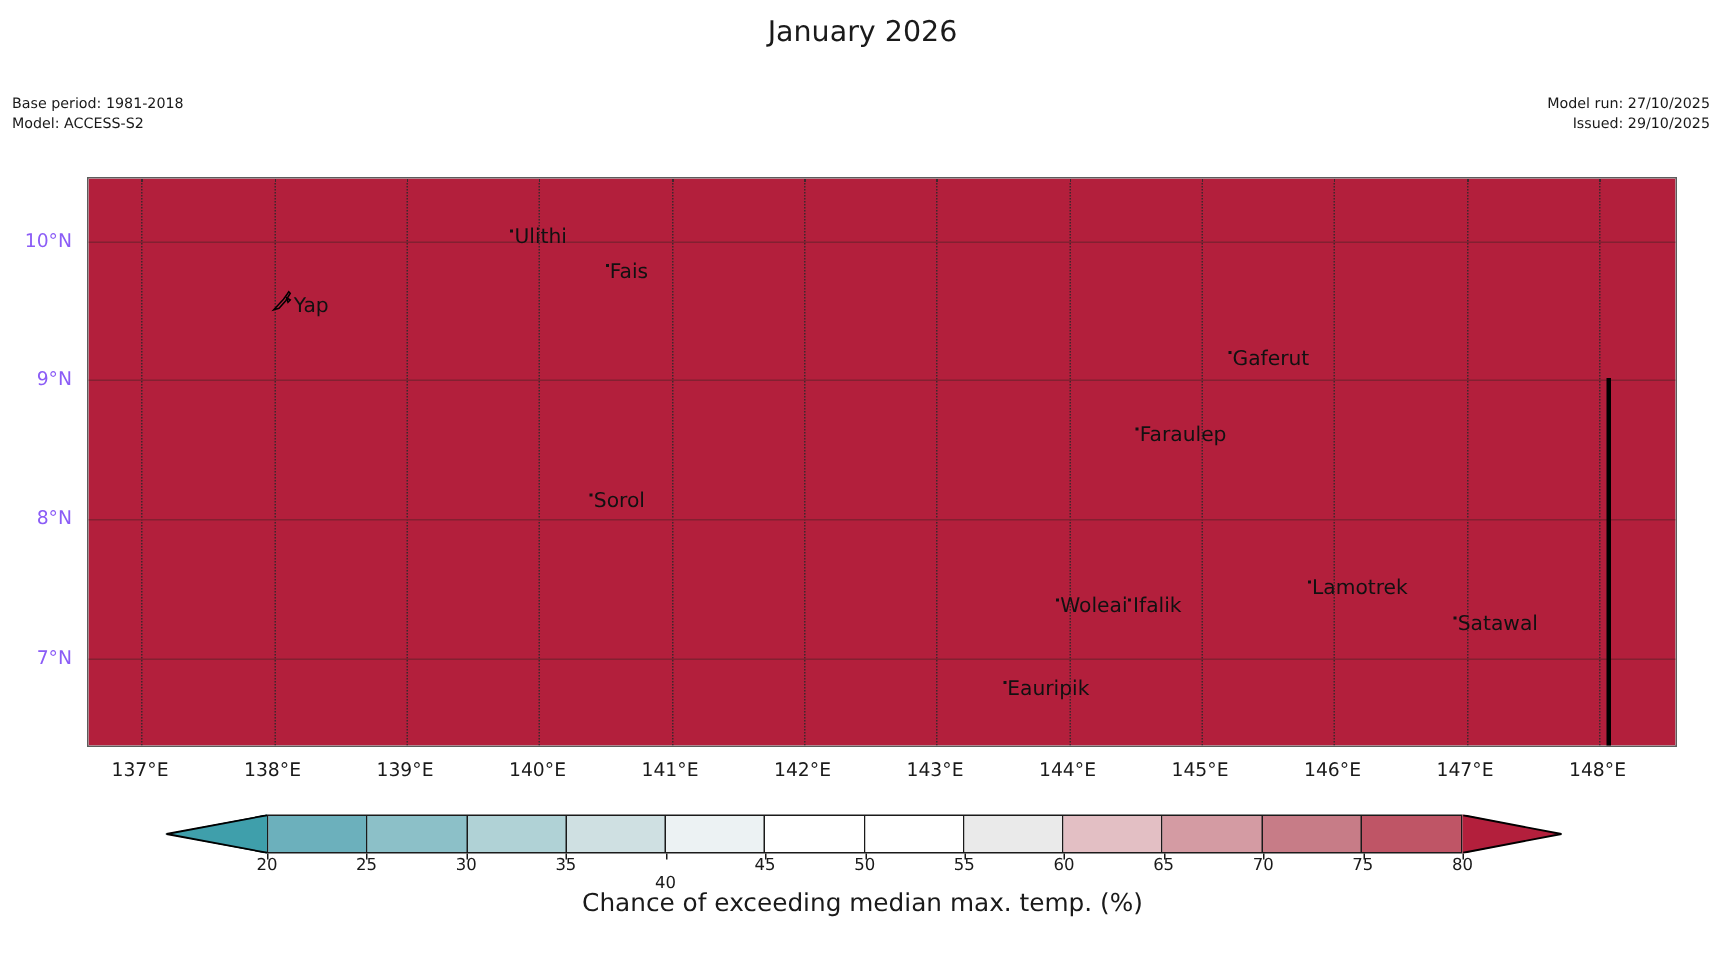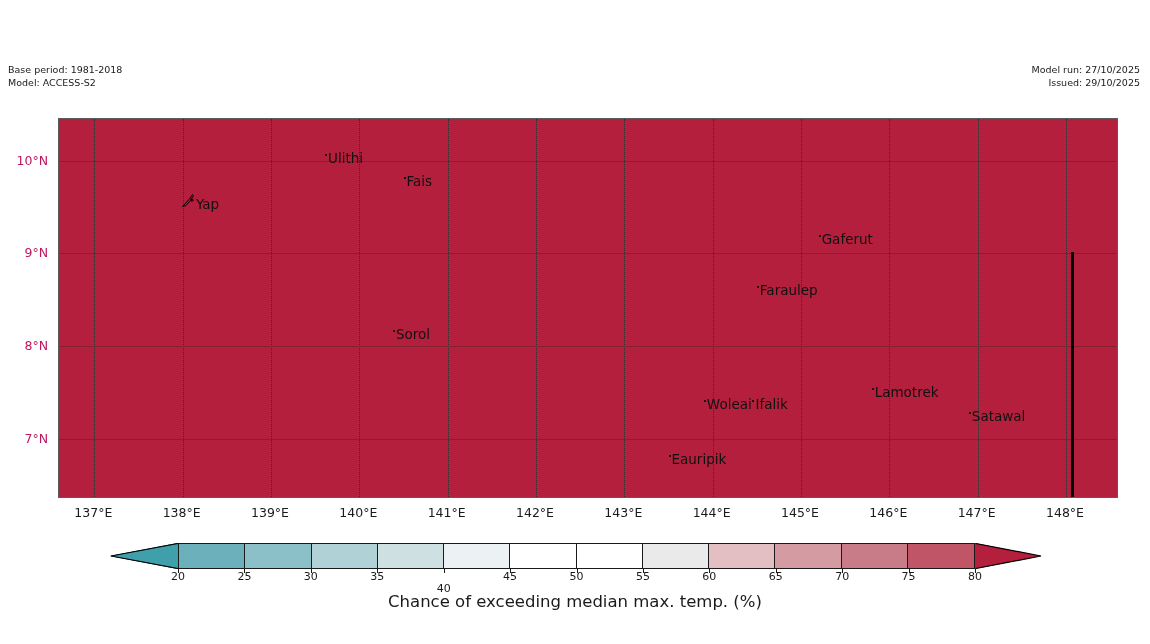--- a/index.html
+++ b/index.html
@@ -120,21 +120,21 @@
     top: 505px;
     font-size: 12.5px;
     color: #1a1a1a;
     transform: translateX(-50%);
     white-space: nowrap;
   }
   .ytick {
     position: absolute;
     left: 48px;
     font-size: 12.5px;
-    color: #be185d;
+    color: #8b5cf6;
     transform: translate(-100%, -50%);
     white-space: nowrap;
   }
 
   
   #colorbar-wrap {
     position: absolute;
     left: 0;
     top: 543px;
     width: 1150px;
@@ -201,20 +201,21 @@
     width: 1150px;
     text-align: center;
     font-size: 16.5px;
     color: #1a1a1a;
   }
 </style>
 </head>
 <body>
 
 <div id="title-block">
+  <span id="title-line2">January 2026</span>
 </div>
 
 <div class="meta" id="meta-left">
   <div>Base period: 1981-2018</div>
   <div>Model: ACCESS-S2</div>
 </div>
 <div class="meta" id="meta-right">
   <div>Model run: 27/10/2025</div>
   <div>Issued: 29/10/2025</div>
 </div>
@@ -238,21 +239,21 @@
       <div class="hgrid" style="top: 134.39px;"></div>
       <div class="hgrid" style="top: 227.073px;"></div>
       <div class="hgrid" style="top: 319.756px;"></div>
     </div>
   <div id="places-layer">
     <svg id="yap-island" viewBox="0 0 18 16" style="left: 120.917px; top: 74.2683px;">
       <path d="M2.5 13.5 L9 6.5 L11.5 3 L12.5 1.5 L13.5 2.5 L12 5 L10.5 7.5 L6 12.5 Z" fill="#b31f3c" stroke="#000" stroke-width="1"></path>
       <path d="M11 5.5 L13.5 7 L12 8.5 Z" fill="#b31f3c" stroke="#000" stroke-width="1"></path>
     </svg>
   <div class="place" style="left: 136.917px; top: 85.2683px;"><span>Yap</span></div>
-      <div class="place" style="left: 266px; top: 38.9268px;"><span class="dot"></span><span>Ulithi</span></div>
+      <div class="place" style="left: 281px; top: 38.9268px;"><span class="dot"></span><span>Ulithi</span></div>
       <div class="place" style="left: 344.5px; top: 62.0976px;"><span class="dot"></span><span>Fais</span></div>
       <div class="place" style="left: 333.9px; top: 215.024px;"><span class="dot"></span><span>Sorol</span></div>
       <div class="place" style="left: 759.667px; top: 120.488px;"><span class="dot"></span><span>Gaferut</span></div>
       <div class="place" style="left: 697.833px; top: 171.463px;"><span class="dot"></span><span>Faraulep</span></div>
       <div class="place" style="left: 644.833px; top: 284.537px;"><span class="dot"></span><span>Woleai</span></div>
       <div class="place" style="left: 693.417px; top: 285.463px;"><span class="dot"></span><span>Ifalik</span></div>
       <div class="place" style="left: 812.667px; top: 273.415px;"><span class="dot"></span><span>Lamotrek</span></div>
       <div class="place" style="left: 909.833px; top: 296.585px;"><span class="dot"></span><span>Satawal</span></div>
       <div class="place" style="left: 609.5px; top: 340.146px;"><span class="dot"></span><span>Eauripik</span></div>
     </div>

